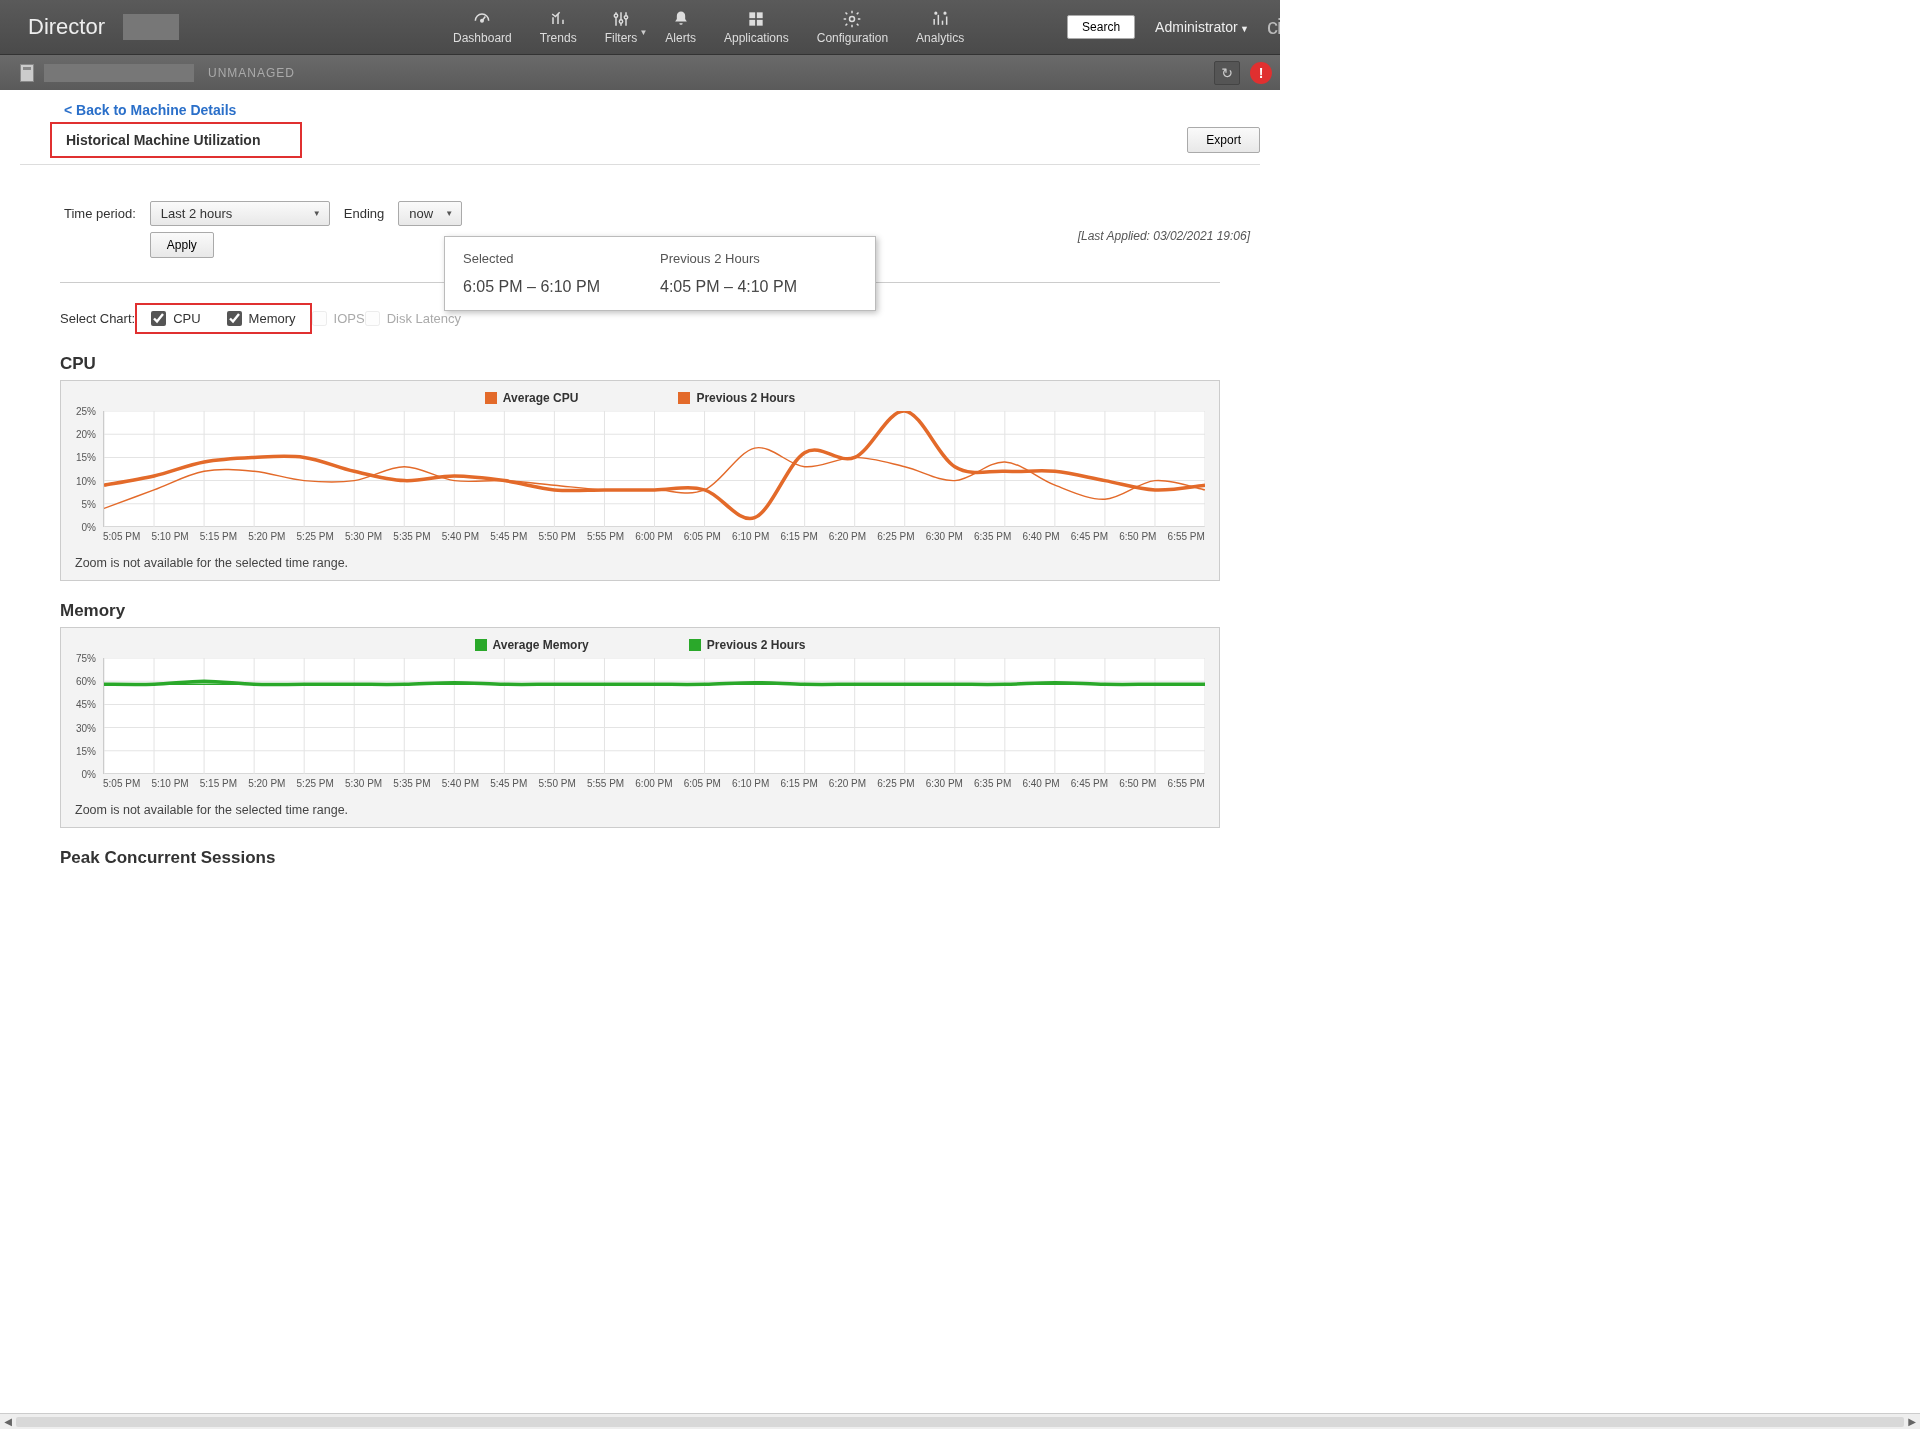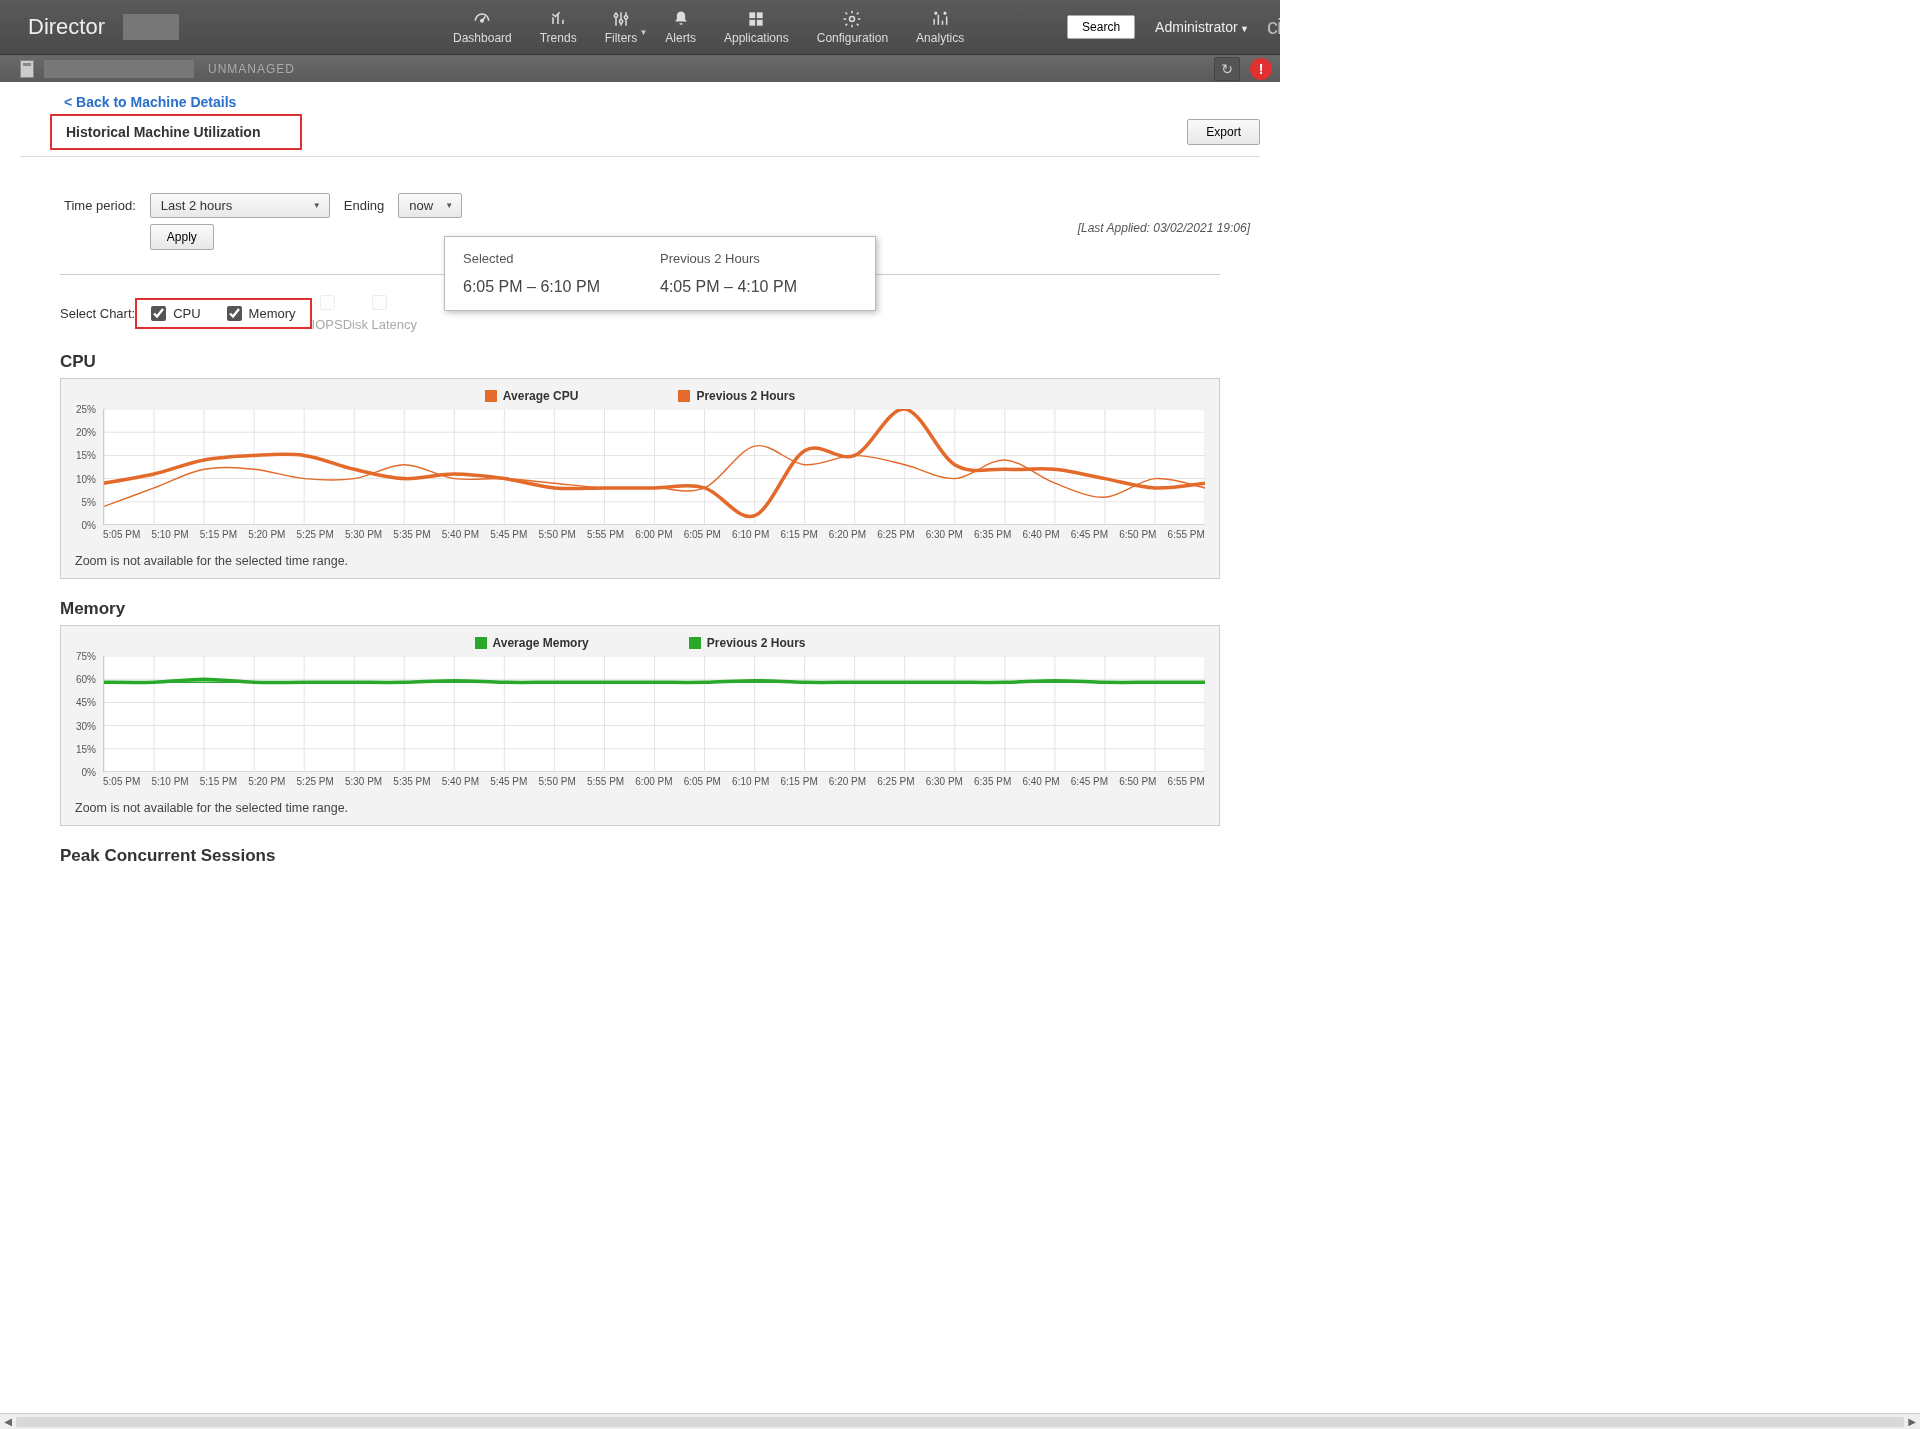--- a/index.html
+++ b/index.html
@@ -13,21 +13,21 @@
 .nav-items { display: flex; align-items: stretch; height: 100%; justify-content: space-between; }
 .nav-item { display: flex; flex-direction: column; align-items: center; justify-content: center; padding: 0 14px; cursor: pointer; color: #ddd; font-size: 12px; gap: 2px; position: relative; }
 .nav-item svg { width: 22px; height: 20px; }
 .nav-caret { position: absolute; right: 4px; top: 28px; font-size: 8px; color: #ccc; }
 .search-btn { background: #fff; border: 1px solid #aaa; border-radius: 2px; padding: 4px 14px; font-size: 12px; cursor: pointer; margin-right: 20px; }
 .admin { color: #eee; font-size: 14px; margin-right: 18px; cursor: pointer; }
 .admin::after { content: " ▼"; font-size: 9px; }
 .cobrand { color: #bbb; font-size: 22px; font-weight: 300; margin-right: -6px; letter-spacing: -1px; }
 
 
-.subbar { background: linear-gradient(#6a6a6a,#5a5a5a); height: 28px; display: flex; align-items: center; color: #ccc; padding-left: 20px; border-top: 1px solid #333; }
+.subbar { background: linear-gradient(#6a6a6a,#5a5a5a); height: 36px; display: flex; align-items: center; color: #ccc; padding-left: 20px; border-top: 1px solid #333; }
 .machine-icon { width: 14px; height: 18px; background: #ccc; margin-right: 10px; border: 1px solid #888; position: relative; }
 .machine-icon::after { content: ""; position: absolute; left: 2px; right: 2px; top: 2px; height: 3px; background: #888; }
 .machine-name { background: #777; width: 150px; height: 18px; margin-right: 14px; }
 .unmanaged { letter-spacing: 1px; color: #aaa; font-size: 12px; }
 .subbar-right { margin-left: auto; display: flex; align-items: center; gap: 10px; padding-right: 8px; }
 .refresh-btn { width: 26px; height: 24px; background: #555; border: 1px solid #444; border-radius: 2px; cursor: pointer; display: flex; align-items: center; justify-content: center; color: #ccc; font-size: 14px; }
 .alert-dot { width: 22px; height: 22px; background: #e03030; border-radius: 50%; color: #fff; display: flex; align-items: center; justify-content: center; font-size: 14px; font-weight: bold; }
 
 
 .content { padding: 12px 20px 0 20px; overflow: auto; height: calc(100% - 90px - 16px); }
@@ -52,21 +52,21 @@
 .popup-col h4 { font-size: 13px; font-weight: normal; color: #555; margin-bottom: 12px; }
 .popup-times { font-size: 16px; color: #444; }
 .popup-fade { position: absolute; left: 0; right: 0; bottom: 0; height: 20px; background: linear-gradient(rgba(255,255,255,0),#fff); }
 
 .hr2 { border-bottom: 1px solid #ccc; margin: 24px 40px 0 40px; }
 
 .select-chart { display: flex; align-items: center; margin: 20px 0 0 40px; font-size: 13px; }
 .red-box { border: 2px solid #e03030; padding: 6px 14px; display: flex; align-items: center; gap: 26px; }
 .chk { display: flex; align-items: center; gap: 7px; cursor: pointer; }
 .chk input { width: 15px; height: 15px; accent-color: #555; }
-.chk.disabled { color: #aaa; flex-direction: column; }
+.chk.disabled { color: #aaa; }
 .chk.disabled input { opacity: 0.4; }
 
 .chart-section { margin: 20px 40px 0 40px; }
 .chart-title { font-size: 17px; font-weight: bold; margin-bottom: 6px; }
 .chart-box { border: 1px solid #ccc; background: #f3f3f3; padding: 10px 14px 10px 14px; }
 .legend { display: flex; justify-content: center; gap: 100px; font-size: 12px; margin-bottom: 6px; }
 .legend-item { display: flex; align-items: center; gap: 6px; font-weight: bold; }
 .swatch { width: 12px; height: 12px; }
 .plot { background: #fff; border-left: 1px solid #ccc; border-bottom: 1px solid #ccc; position: relative; margin-left: 28px; }
 .yaxis { position: absolute; left: -32px; top: 0; bottom: 0; width: 28px; }

